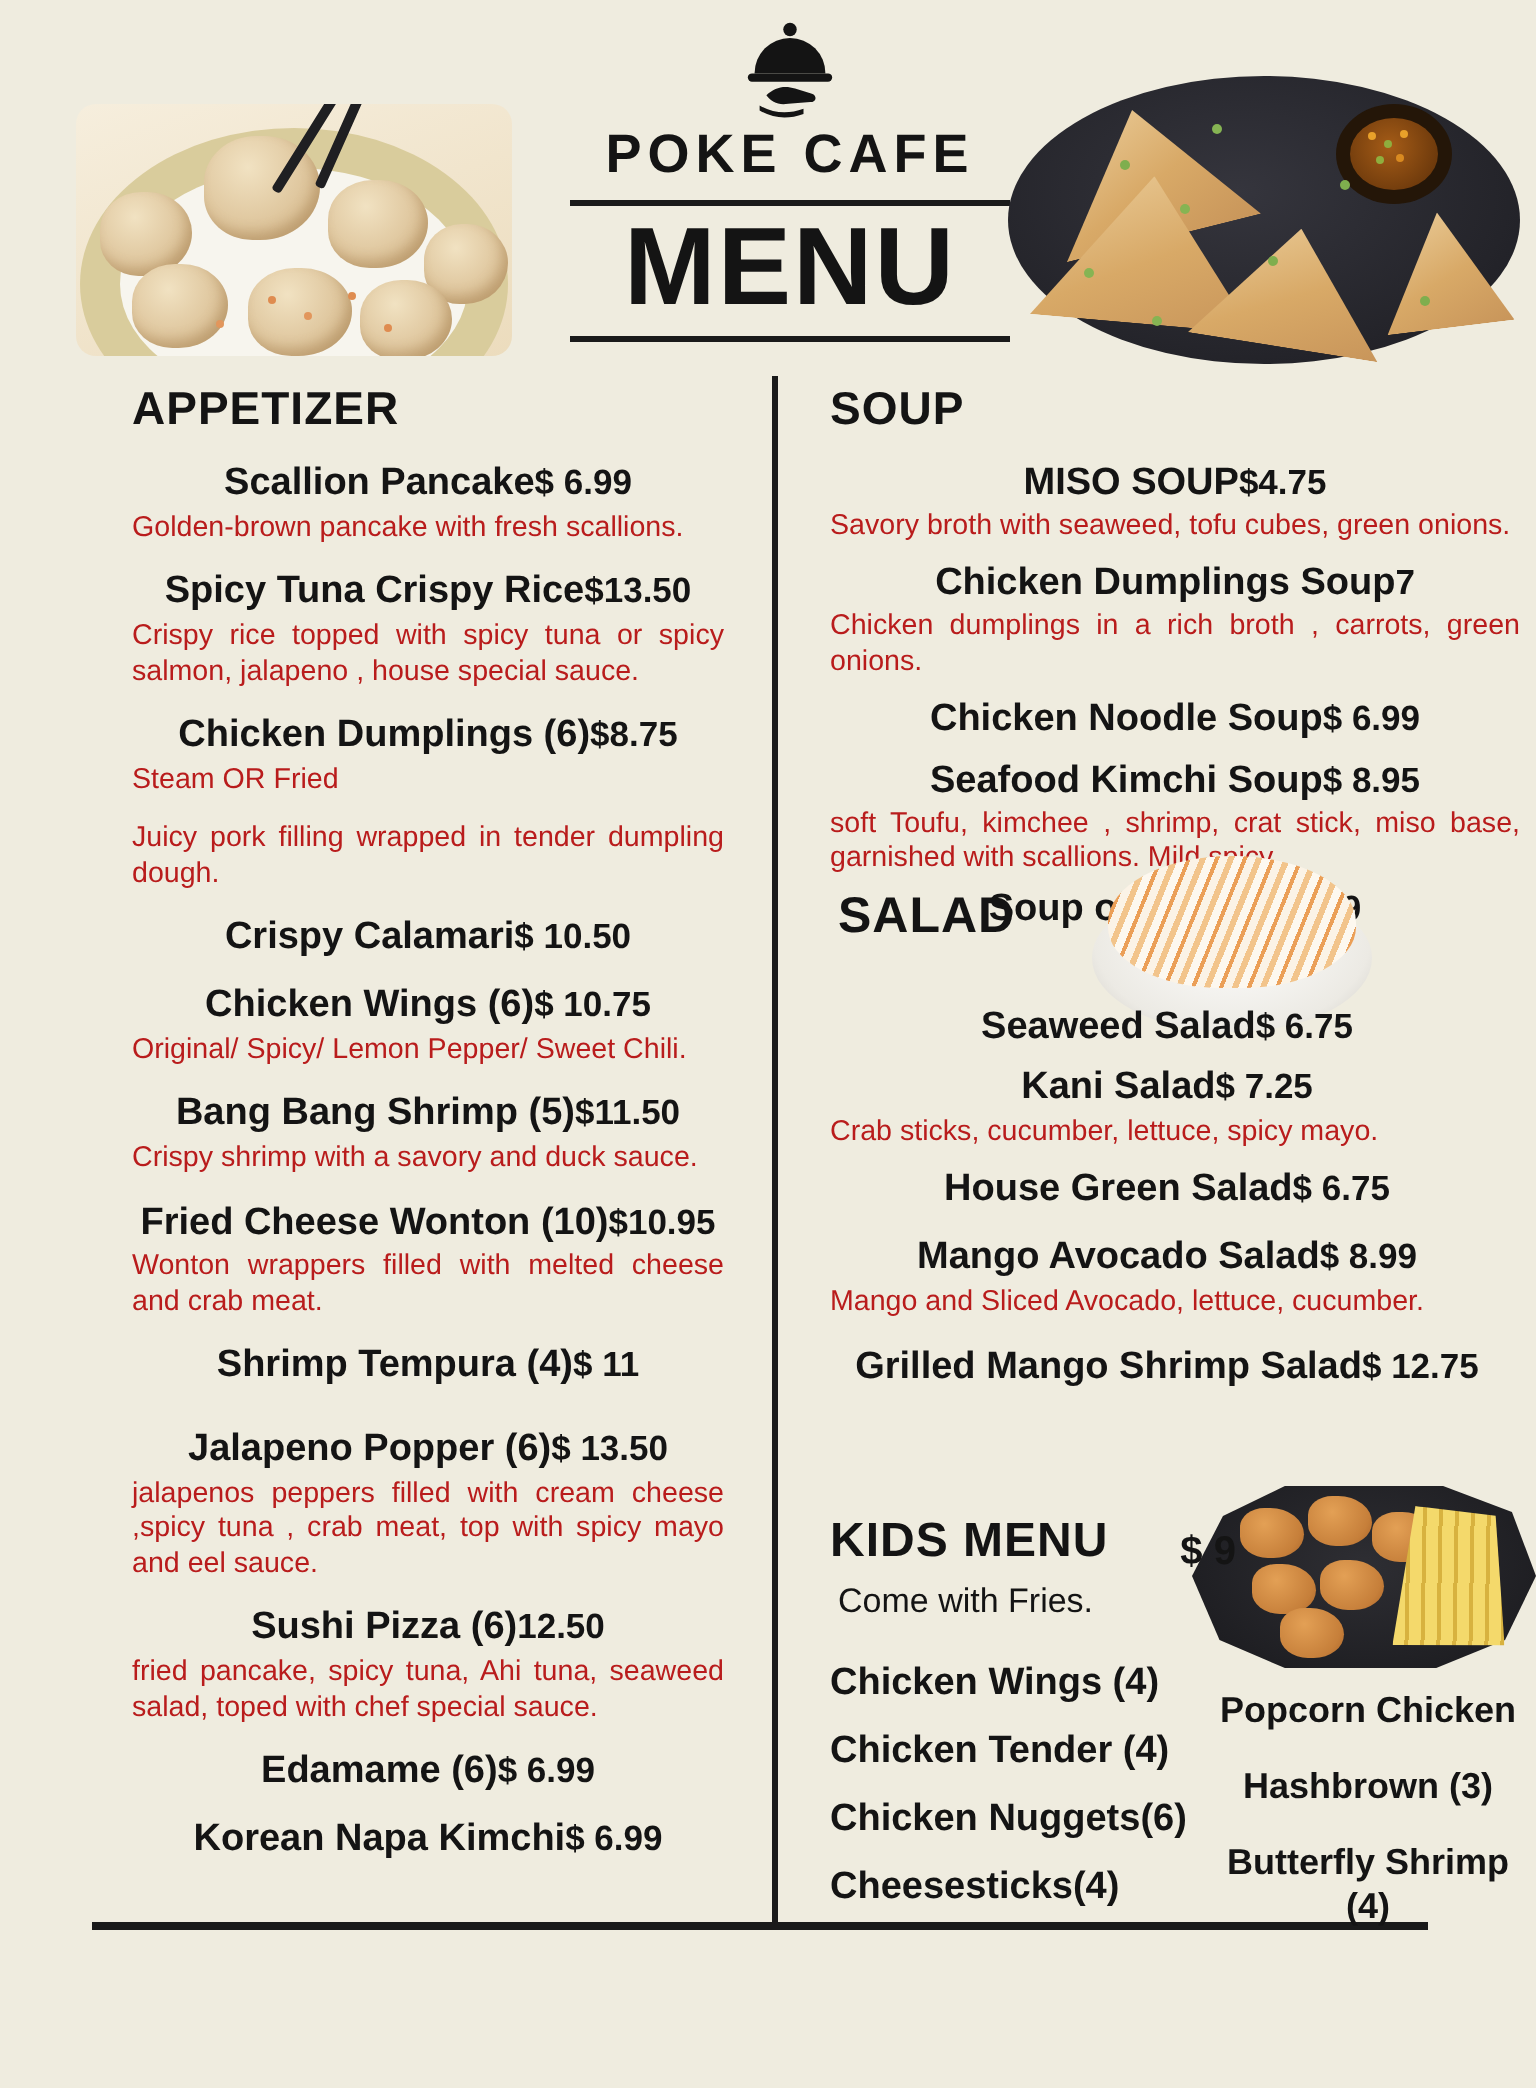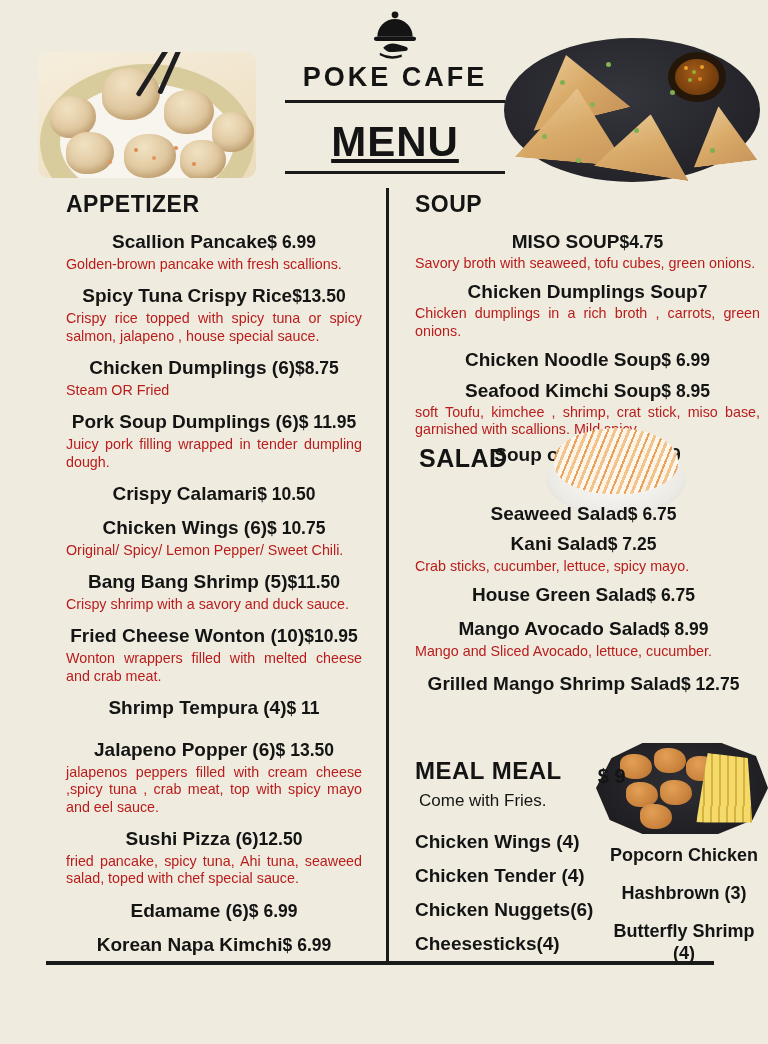--- a/index.html
+++ b/index.html
@@ -4,21 +4,21 @@
 <style>
   html,body{margin:0;padding:0;}
   body{width:768px;height:1044px;background:#efecdf;font-family:"Liberation Sans",sans-serif;color:#141414;position:relative;overflow:hidden;}
   #page{position:absolute;inset:0;}
 
   
   .logo-wrap{position:absolute;left:283px;top:10px;width:224px;text-align:center;}
   .cloche{display:block;margin:0 auto;}
   .brand{font-size:27px;font-weight:800;letter-spacing:3px;margin-top:2px;white-space:nowrap;}
   .rule{border-top:3px solid #1a1a1a;margin:7px 2px 0 2px;}
-  .title{font-size:42px;font-weight:900;letter-spacing:1px;line-height:1.02;margin-top:18px;text-decoration:underline;}
+  .title{font-size:55px;font-weight:900;letter-spacing:1px;line-height:1.02;margin-top:2px;}
 
   
   .divider-v{position:absolute;left:386px;top:188px;width:2.5px;height:774px;background:#1a1a1a;}
   .rule-bottom{position:absolute;left:46px;top:961px;width:668px;height:4px;background:#1a1a1a;}
 
   
   h2{font-size:23px;font-weight:800;letter-spacing:.5px;margin:0 0 13px 0;}
   .item{margin-bottom:12px;}
   .row{display:flex;justify-content:center;align-items:baseline;}
   .nm{font-size:19px;font-weight:700;line-height:1.15;}
@@ -154,24 +154,20 @@
       <p class="desc">Crispy rice topped with spicy tuna or spicy salmon, jalapeno ,  house special sauce.</p>
     </div>
     <div class="item">
       <div class="row">
           <span class="nm">Chicken Dumplings (6)</span>
           <span class="pr">$8.75</span>
         </div>
       <p class="desc">Steam OR Fried</p>
     </div>
     <div class="item">
-      <div class="row">
-          <span class="nm">Pork Soup Dumplings (6)</span>
-          <span class="pr">$ 11.95</span>
-        </div>
       <p class="desc">Juicy pork filling wrapped in tender dumpling dough.</p>
     </div>
     <div class="item">
       <div class="row">
           <span class="nm">Crispy Calamari</span>
           <span class="pr">$ 10.50</span>
         </div>
     </div>
     <div class="item">
       <div class="row">
@@ -312,21 +308,21 @@
     <div class="nug" style="left:58px;top:10px;"></div>
     <div class="nug" style="left:90px;top:18px;"></div>
     <div class="nug" style="left:30px;top:44px;"></div>
     <div class="nug" style="left:64px;top:42px;"></div>
     <div class="nug" style="left:44px;top:66px;"></div>
     <div class="fries"></div>
   </div>
 
   <div class="kids-block">
     <div class="kids-head">
-      <h2>MEAL MEAL</h2>
+      <h2>KIDS MENU</h2>
       <span class="kids-price">$ 9</span>
     </div>
     <div class="kids-sub">Come with Fries.</div>
     <div class="kids-cols">
       <div class="kids-left">
         <div class="k">Chicken Wings (4)</div>
         <div class="k">Chicken Tender (4)</div>
         <div class="k">Chicken Nuggets(6)</div>
         <div class="k">Cheesesticks(4)</div>
       </div>

